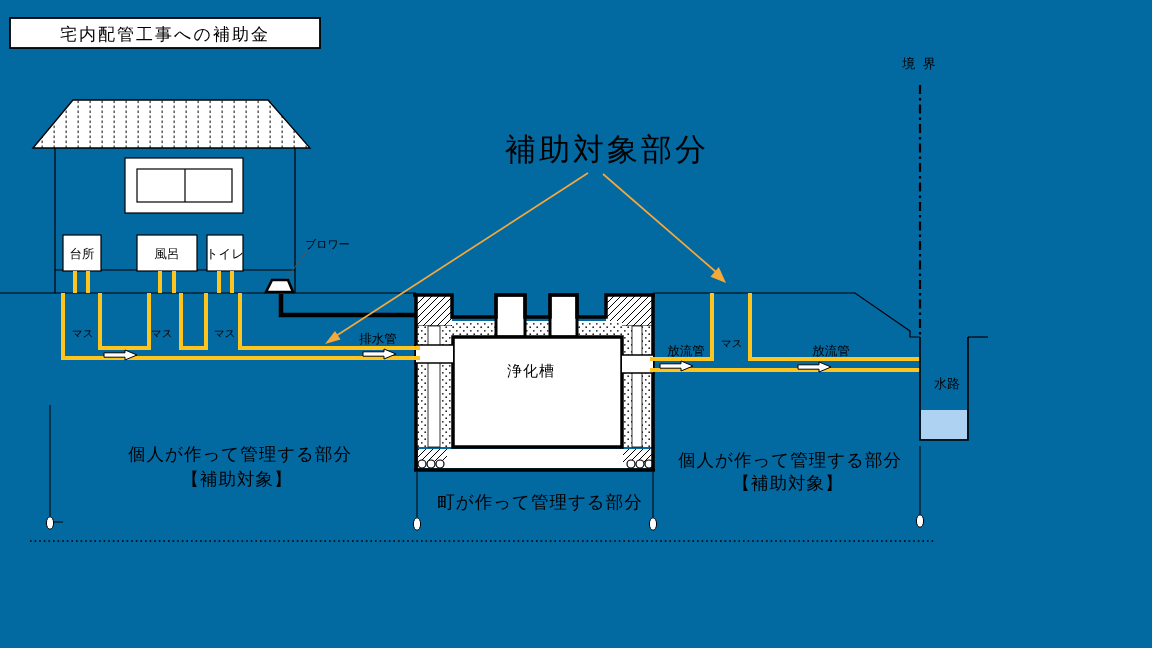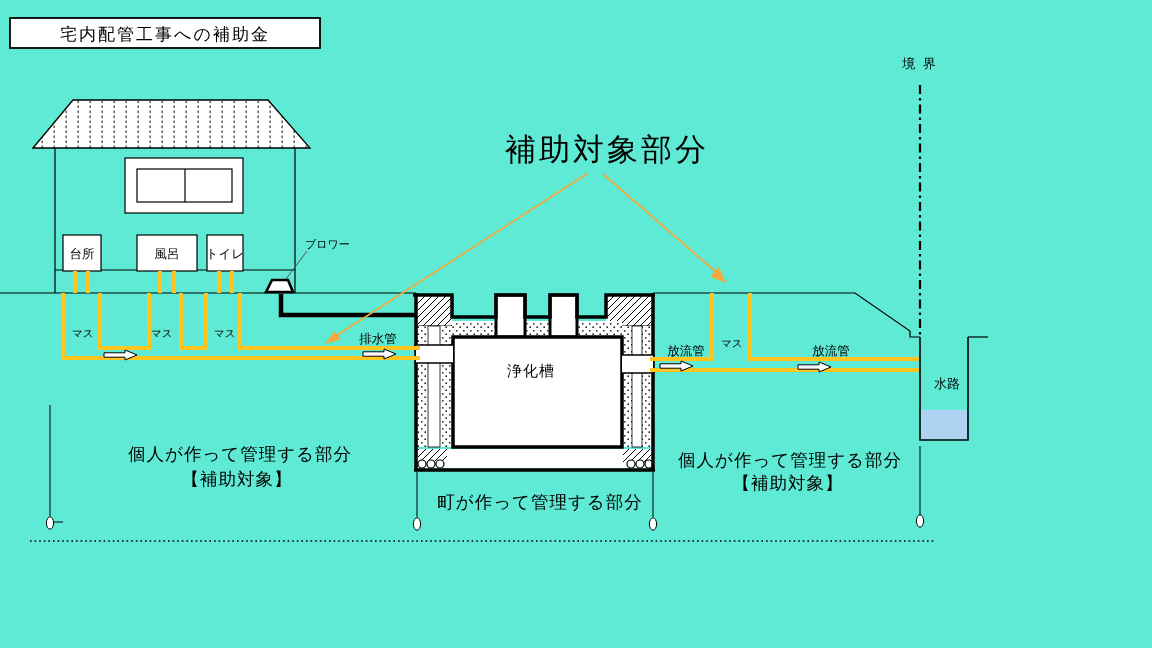--- a/index.html
+++ b/index.html
@@ -1,16 +1,16 @@
 <!DOCTYPE html>
 <html><head>
 <meta charset="utf-8">
 <style>
   html,body{margin:0;padding:0;background:#fff;}
-  .stage{position:relative;width:1152px;height:648px;background:#5eead4;overflow:hidden;}
+  .stage{position:relative;width:1152px;height:648px;background:#0369a1;overflow:hidden;}
   svg{display:block;}
   text{fill:#000;}
   .jp-sans{font-family:"Liberation Sans",sans-serif;}
   .jp-serif{font-family:"Liberation Serif",serif;}
   .t-title{font-size:17px;letter-spacing:2px;}
   .t-big{font-size:31px;letter-spacing:3px;}
   .t-room{font-size:12.5px;}
   .t-small{font-size:10.5px;}
   .t-label{font-size:12.5px;}
   .t-tank{font-size:15px;letter-spacing:1px;}

